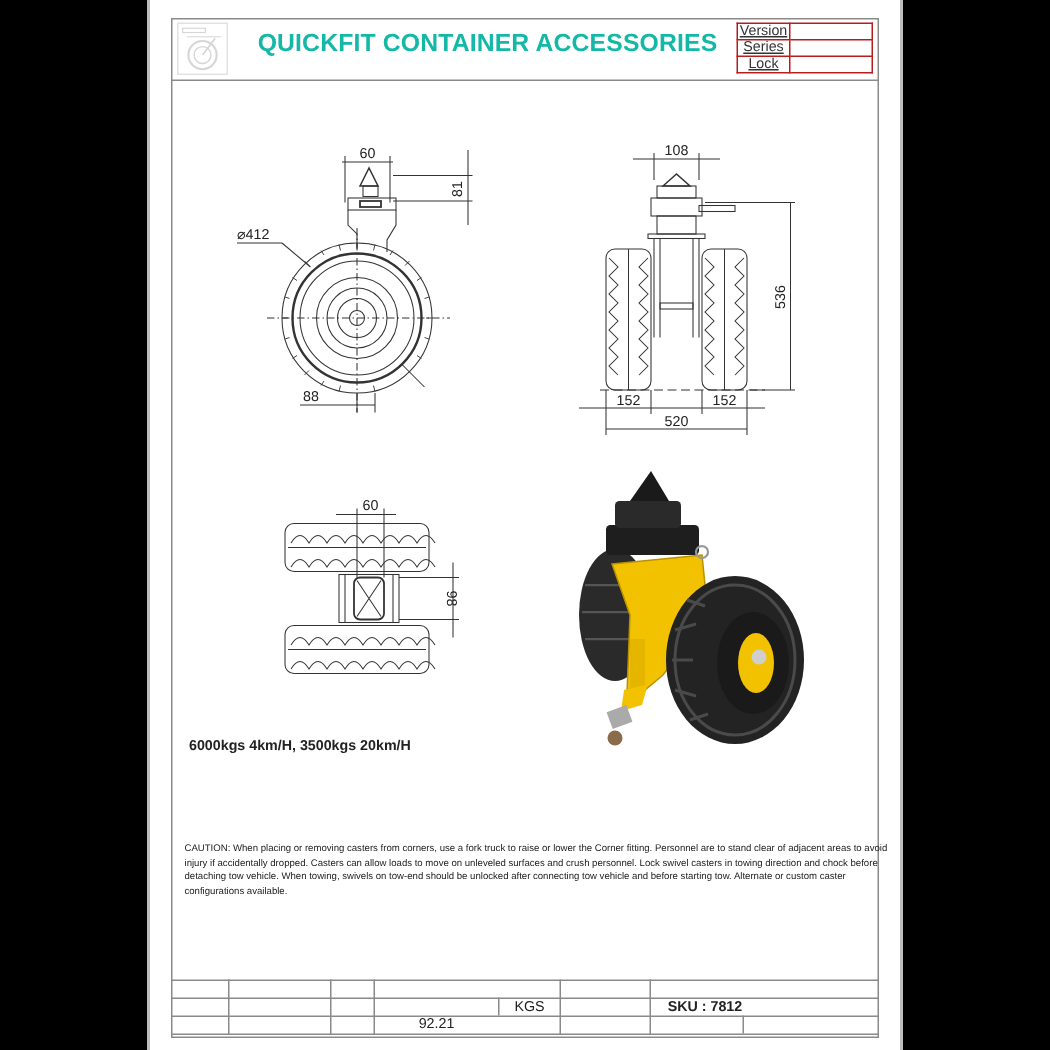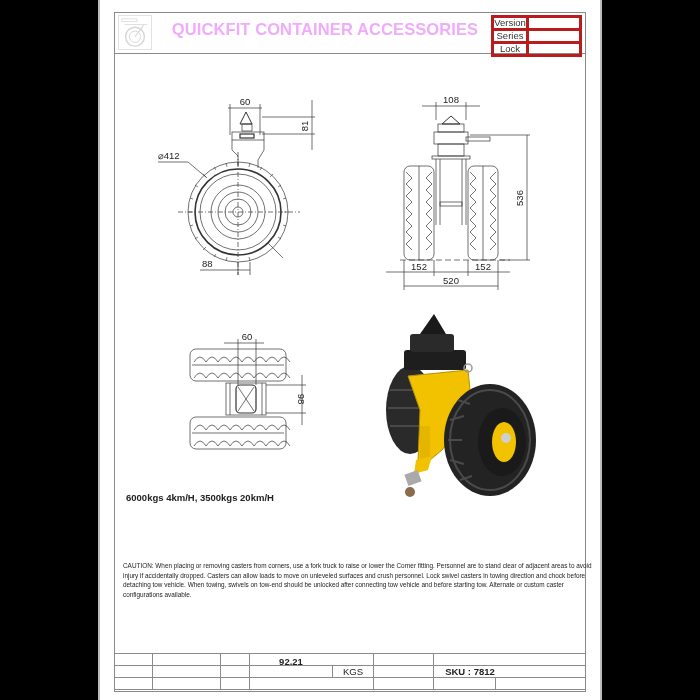--- a/index.html
+++ b/index.html
@@ -3,23 +3,23 @@
 <meta charset="utf-8">
 <style>
   * { box-sizing: border-box; margin: 0; padding: 0; }
   html, body { width: 700px; height: 700px; background: #000; overflow: hidden; }
   body { position: relative; font-family: "Liberation Sans", sans-serif; color: #111; }
   .page { position: absolute; left: 98px; top: 0; width: 504px; height: 700px; background: #fff; border-left: 2px solid #bdbdbd; border-right: 2px solid #bdbdbd; }
   .frame { position: absolute; left: 114px; top: 12px; width: 472px; height: 680px; border: 1px solid #8a8a8a; }
   .header-line { position: absolute; left: 114px; top: 53px; width: 472px; height: 0; border-top: 1px solid #8a8a8a; }
   .logo { position: absolute; left: 118px; top: 15px; width: 34px; height: 35px; border: 1px solid #e2e2e2; }
   .logo svg { width: 100%; height: 100%; }
-  .title { position: absolute; left: 160px; top: 20px; width: 330px; font-size: 16.5px; font-weight: bold; letter-spacing: 0.1px; color: #f0abfc; text-align: center; }
+  .title { position: absolute; left: 160px; top: 20px; width: 330px; font-size: 16.5px; font-weight: bold; letter-spacing: 0.1px; color: #14b8a6; text-align: center; }
   .meta-table { position: absolute; left: 491px; top: 15px; width: 91px; border-collapse: collapse; }
-  .meta-table td { border: 3px solid #b91c1c; height: 11px; font-size: 9.5px; line-height: 10px; color: #333; padding: 0; }
+  .meta-table td { border: 1px solid #b91c1c; height: 11px; font-size: 9.5px; line-height: 10px; color: #333; padding: 0; text-decoration: underline; }
   .meta-table td.lbl { width: 35px; text-align: center; }
   .drawing { position: absolute; }
   .spec { position: absolute; left: 126px; top: 492px; font-size: 9.5px; color: #222; font-weight: bold; }
   .caution { position: absolute; left: 123px; top: 561px; width: 478px; font-size: 6.4px; line-height: 9.6px; color: #222; }
   .bottom { position: absolute; left: 114px; top: 653px; width: 472px; height: 37px; }
   .bt-line { position: absolute; background: #8a8a8a; }
   .bt-text { position: absolute; font-size: 9.5px; color: #222; text-align: center; }
 </style>
 </head>
 <body>
@@ -226,16 +226,16 @@
   <div class="bt-line" style="left:0;top:12px;width:472px;height:1px;"></div>
   <div class="bt-line" style="left:0;top:24px;width:472px;height:1px;"></div>
   <div class="bt-line" style="left:0;top:36px;width:472px;height:1px;"></div>
   <div class="bt-line" style="left:38px;top:0;width:1px;height:37px;"></div>
   <div class="bt-line" style="left:106px;top:0;width:1px;height:37px;"></div>
   <div class="bt-line" style="left:135px;top:0;width:1px;height:37px;"></div>
   <div class="bt-line" style="left:259px;top:0;width:1px;height:37px;"></div>
   <div class="bt-line" style="left:218px;top:12px;width:1px;height:12px;"></div>
   <div class="bt-line" style="left:319px;top:0;width:1px;height:37px;"></div>
   <div class="bt-line" style="left:381px;top:24px;width:1px;height:12px;"></div>
-  <div class="bt-text" style="left:136px;top:3px;width:82px;font-weight:bold;">92.21</div>
+  <div class="bt-text" style="left:136px;top:24px;width:82px;">92.21</div>
   <div class="bt-text" style="left:219px;top:13px;width:40px;">KGS</div>
   <div class="bt-text" style="left:320px;top:13px;width:72px;font-weight:bold;">SKU : 7812</div>
 </div>
 
 </body></html>

